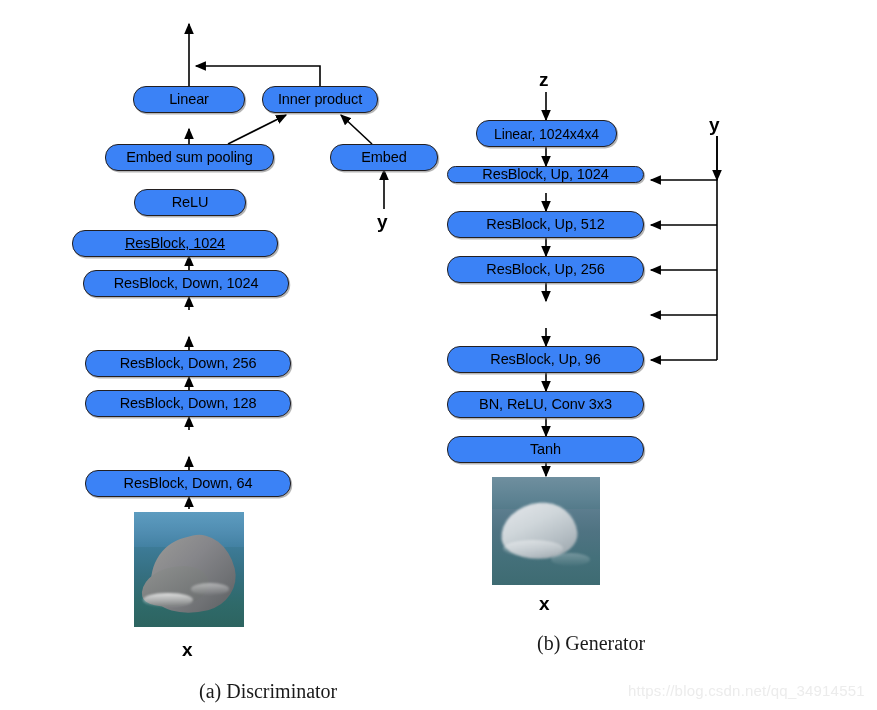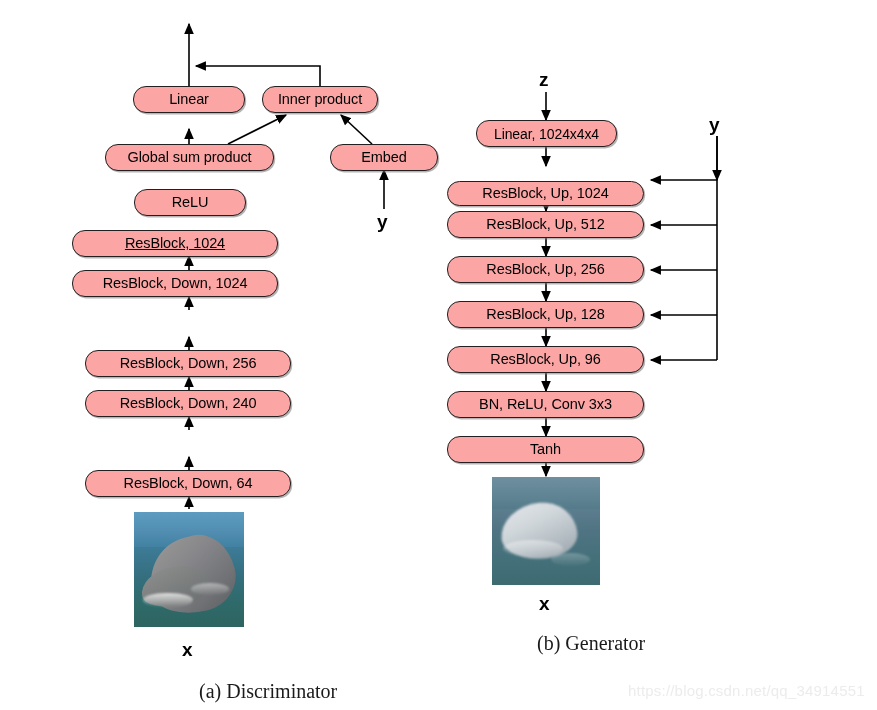--- a/index.html
+++ b/index.html
@@ -21,21 +21,21 @@
     left: 0; top: 0;
     width: 877px;
     height: 710px;
   }
   
   .node {
     position: absolute;
     box-sizing: border-box;
     border: 1.3px solid #231f20;
     border-radius: 13px;
-    background: #fca5a5;
+    background: #3b82f6;
     display: flex;
     align-items: center;
     justify-content: center;
     font-family: "Liberation Sans", sans-serif;
     font-size: 14.5px;
     line-height: 1;
     color: #000;
     white-space: nowrap;
     letter-spacing: -0.1px;
     box-shadow: 1.2px 1.4px 0 rgba(120,120,120,0.55);
@@ -198,34 +198,34 @@
 
     <g stroke="#000" stroke-width="1.6" fill="none">
       <line x1="717" y1="136" x2="717" y2="360"></line>
     </g>
   </svg>
 
   <div class="node" style="left:133px; top:86px; width:112px; height:27px;">Linear</div>
 
   <div class="node" style="left:262px; top:86px; width:116px; height:27px;">Inner product</div>
 
-  <div class="node" style="left:105px; top:144px; width:169px; height:27px;">Global sum product</div>
+  <div class="node" style="left:105px; top:144px; width:169px; height:27px;">Embed sum pooling</div>
 
   <div class="node" style="left:330px; top:144px; width:108px; height:27px;">Embed</div>
 
   <div class="node" style="left:134px; top:189px; width:112px; height:27px;">ReLU</div>
 
   <div class="node" style="left:72px; top:230px; width:206px; height:27px;text-decoration:underline;">ResBlock, 1024</div>
 
-  <div class="node" style="left:72px; top:270px; width:206px; height:27px;">ResBlock, Down, 1024</div>
+  <div class="node" style="left:83px; top:270px; width:206px; height:27px;">ResBlock, Down, 1024</div>
 
 
   <div class="node" style="left:85px; top:350px; width:206px; height:27px;">ResBlock, Down, 256</div>
 
-  <div class="node" style="left:85px; top:390px; width:206px; height:27px;">ResBlock, Down, 240</div>
+  <div class="node" style="left:85px; top:390px; width:206px; height:27px;">ResBlock, Down, 128</div>
 
   <div class="node" style="left:85px; top:470px; width:206px; height:27px; top:470px;">ResBlock, Down, 64</div>
 
   <div class="var" style="left:377px; top:212px;">y</div>
 
   <div class="photo" id="photo-real" style="left:134px; top:512px; width:110px; height:115px;">
     <div class="sky"></div>
     <div class="sea"></div>
     <div class="whale"></div>
     <div class="whale2"></div>
@@ -234,27 +234,26 @@
   </div>
 
   <div class="var" style="left:182px; top:640px;">x</div>
 
   <div class="caption" style="left:199px; top:680px;">(a) Discriminator</div>
 
   <div class="var" style="left:539px; top:70px;">z</div>
 
   <div class="node small" style="left:476px; top:120px; width:141px; height:27px;">Linear, 1024x4x4</div>
 
-  <div class="node" style="left:447px; top:166px; width:197px; height:25px;margin-top:15px;">ResBlock, Up, 1024</div>
+  <div class="node" style="left:447px; top:166px; width:197px; height:17px;">ResBlock, Up, 1024</div>
 
   <div class="node" style="left:447px; top:211px; width:197px; height:27px;">ResBlock, Up, 512</div>
 
   <div class="node" style="left:447px; top:256px; width:197px; height:27px;">ResBlock, Up, 256</div>
 
-  <div class="node" style="left:447px; top:301px; width:197px; height:27px;">ResBlock, Up, 128</div>
 
   <div class="node" style="left:447px; top:346px; width:197px; height:27px;">ResBlock, Up, 96</div>
 
   <div class="node" style="left:447px; top:391px; width:197px; height:27px;">BN, ReLU, Conv 3x3</div>
 
   <div class="node" style="left:447px; top:436px; width:197px; height:27px;">Tanh</div>
 
   <div class="var" style="left:709px; top:115px;">y</div>
 
   <div class="photo" id="photo-fake" style="left:492px; top:477px; width:108px; height:108px;">

